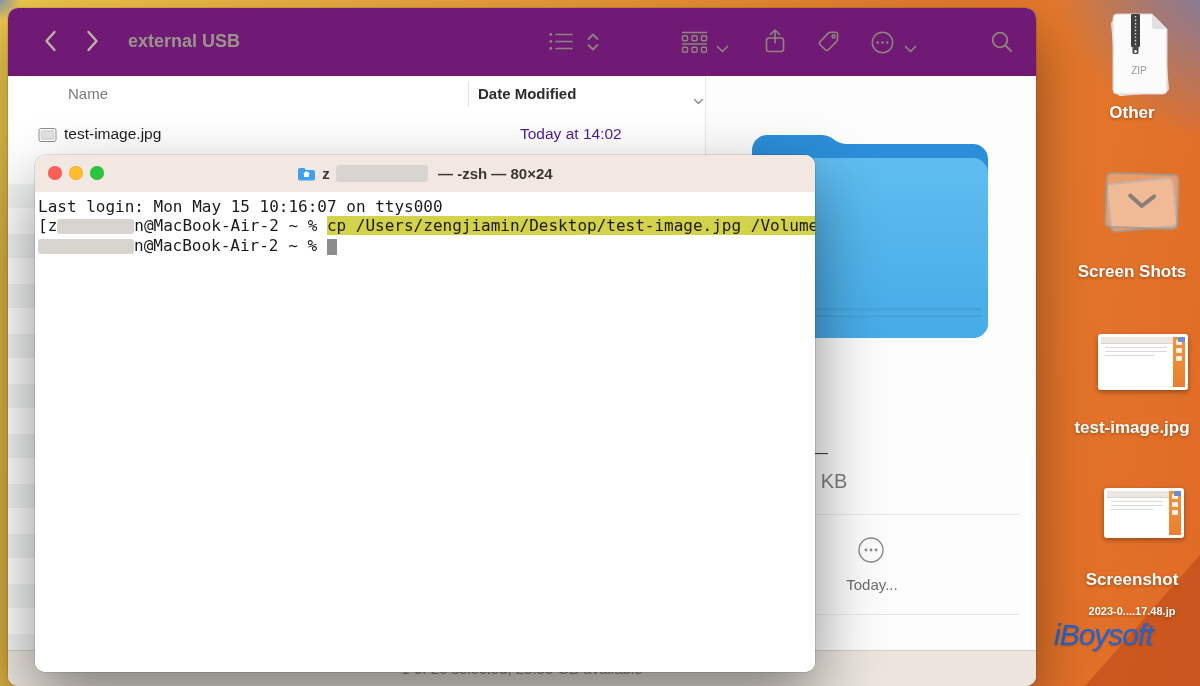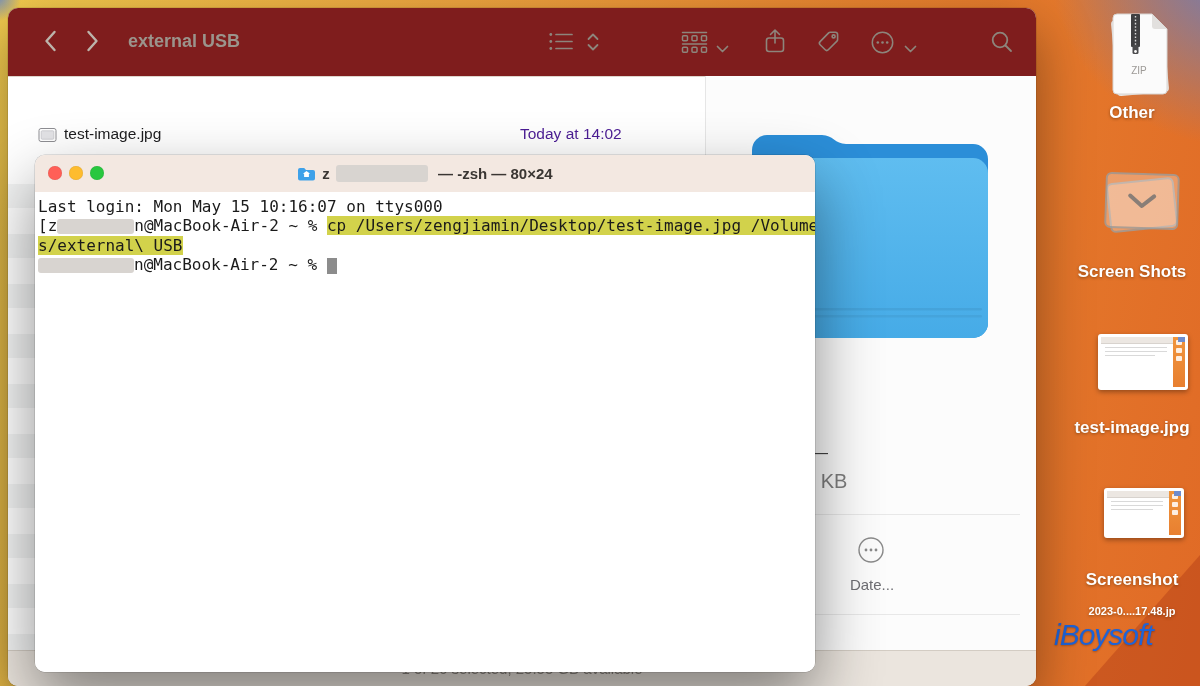--- a/index.html
+++ b/index.html
@@ -25,21 +25,21 @@
   .thumb-bar{height:6px;background:#ece7e2;border-bottom:1px solid #d8d3ce;}
   .thumb-line{height:1px;background:#d9d9d9;margin:3px 18px 0 4px;}
   .thumb-strip{position:absolute;right:0;top:0;bottom:0;width:12px;background:linear-gradient(#f0953d,#e87f30);}
   .thumb-sq{width:6px;height:5px;background:rgba(255,255,255,.85);margin:3px auto 0;border-radius:1px;}
   .thumb-blue{position:absolute;right:0;top:0;width:7px;height:5px;background:#6f8ccc;}
   .watermark{position:absolute;left:2px;top:618px;width:158px;font-size:30px;font-style:italic;
     font-weight:400;color:#1e63d8;letter-spacing:-1px;text-shadow:0 1px 2px rgba(0,0,0,.25);}
   
   .finder{position:absolute;left:8px;top:8px;width:1028px;height:678px;border-radius:10px;
     background:#fff;box-shadow:0 0 0 .5px rgba(0,0,0,.18),0 22px 55px rgba(0,0,0,.4);z-index:5;overflow:hidden;}
-  .ftoolbar{position:absolute;left:0;top:0;width:100%;height:68px;background:#7f1d1d;border-bottom:1px solid #ddd5cc;}
+  .ftoolbar{position:absolute;left:0;top:0;width:100%;height:68px;background:#701a75;border-bottom:1px solid #ddd5cc;}
   .navbtn{position:absolute;top:22px;}
   .ftitle{position:absolute;left:120px;top:23px;font-size:18px;font-weight:700;color:#9b948c;}
   .tbi{position:absolute;top:23px;}
   .fheader{position:absolute;left:0;top:68px;width:697px;height:36px;background:#fff;border-bottom:1px solid #e5e5e5;}
   .colname{position:absolute;left:60px;top:9px;font-size:15px;color:#7a7a7e;}
   .coldate{position:absolute;left:470px;top:9px;font-size:15px;font-weight:600;color:#2c2c2e;}
   .coldiv{position:absolute;left:460px;top:5px;width:1px;height:26px;background:#e2e2e2;}
   .sortchev{position:absolute;left:685px;top:15px;}
   .frow{position:absolute;left:0;top:104px;width:697px;height:46px;background:#fff;border-bottom:1px solid #ececec;}
   .rowicon{position:absolute;left:30px;top:15px;}
@@ -231,20 +231,30 @@
           </svg>
       </div>
       <div class="tbi" style="left:982px;top:22px;">
         <svg width="24" height="24" viewBox="0 0 24 24">
             <circle cx="10" cy="10" r="7.3" fill="none" stroke="#8d857c" stroke-width="1.8"></circle>
             <path d="M15.5 15.5 L21 21" stroke="#8d857c" stroke-width="1.8" stroke-linecap="round"></path>
           </svg>
       </div>
     </div>
 
+    <div class="fheader">
+      <div class="colname">Name</div>
+      <div class="coldiv"></div>
+      <div class="coldate">Date Modified</div>
+      <div class="sortchev">
+        <svg width="11" height="7" viewBox="0 0 11 7">
+            <path d="M1.5 1.5 L5.5 5.5 L9.5 1.5" fill="none" stroke="#8a8a8a" stroke-width="1.4" stroke-linecap="round" stroke-linejoin="round"></path>
+          </svg>
+      </div>
+    </div>
 
     <div class="frow">
       <div class="rowicon">
         <svg width="19" height="16" viewBox="0 0 19 16">
             <rect x="1" y="1.5" width="17" height="13" rx="2" fill="#fff" stroke="#8e8e93"></rect>
             <rect x="3.2" y="3.8" width="12.6" height="8.4" rx="1" fill="#e3e3e6" stroke="#c7c7cc" stroke-width=".8"></rect>
           </svg>
       </div>
       <div class="rowname">test-image.jpg</div>
       <div class="rowdate">Today at 14:02</div>
@@ -273,21 +283,21 @@
       <div class="psize">8 KB</div>
       <div class="pdiv1"></div>
       <div class="pmoreicon">
         <svg width="28" height="28" viewBox="0 0 28 28">
             <circle cx="14" cy="14" r="12" fill="none" stroke="#8a8a8a" stroke-width="1.4"></circle>
             <circle cx="9" cy="14" r="1.4" fill="#8a8a8a"></circle>
             <circle cx="14" cy="14" r="1.4" fill="#8a8a8a"></circle>
             <circle cx="19" cy="14" r="1.4" fill="#8a8a8a"></circle>
           </svg>
       </div>
-      <div class="pmore">Date...</div>
+      <div class="pmore">Today...</div>
       <div class="pdiv2"></div>
     </div>
 
     <div class="fstatus">
       <div class="fstatustext">1 of 26 selected, 25.55 GB available</div>
     </div>
   </div>
 
   <div class="term">
     <div class="ttitlebar">
@@ -297,17 +307,16 @@
       <div class="ttitle">
         <svg width="19" height="15" viewBox="0 0 19 15">
           <path d="M1 4 a2 2 0 0 1 2 -2 h4.2 l1.8 2 h7 a2 2 0 0 1 2 2 v6.5 a2 2 0 0 1 -2 2 h-13 a2 2 0 0 1 -2 -2 Z" fill="#3ea1e9"></path>
           <path d="M9.5 5 l3.6 2.8 h-1.2 v3.2 h-4.8 V7.8 h-1.2 Z" fill="#fff"></path>
         </svg><span>z</span><span class="blurbox" style="width:92px;height:17px;"></span><span> — -zsh — 80×24</span>
       </div>
     </div>
     <div class="tbody">
       <div class="tline">Last login: Mon May 15 10:16:07 on ttys000</div>
       <div class="tline"><span>[z</span><span class="blurbox ublur2"></span><span>n@MacBook-Air-2 ~ % </span><span class="hl">cp /Users/zengjiamin/Desktop/test-image.jpg /Volumes</span></div>
-      <div class="tline"><span class="hl">s/external\ USB</span></div>
       <div class="tline"><span class="blurbox ublur4"></span><span>n@MacBook-Air-2 ~ % </span><span class="cursor"></span></div>
     </div>
   </div>
 </div>
 
 </body></html>

